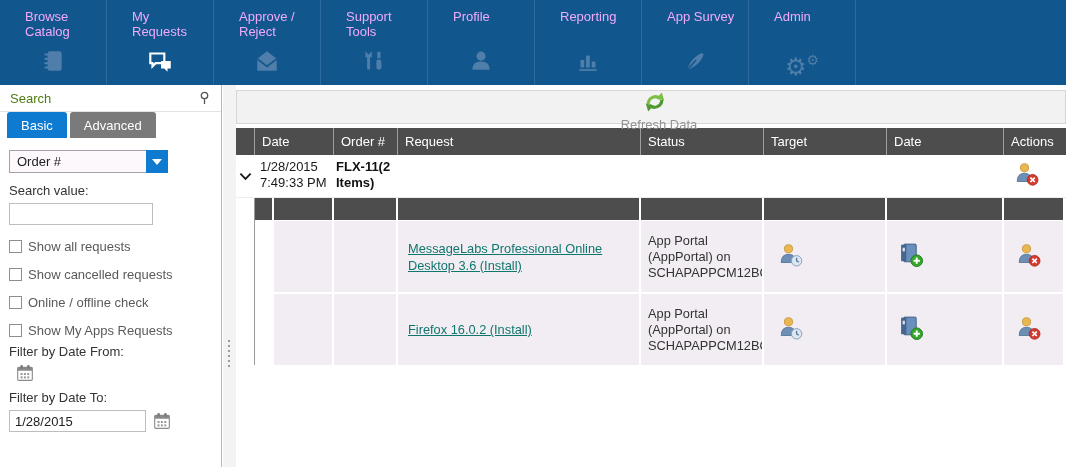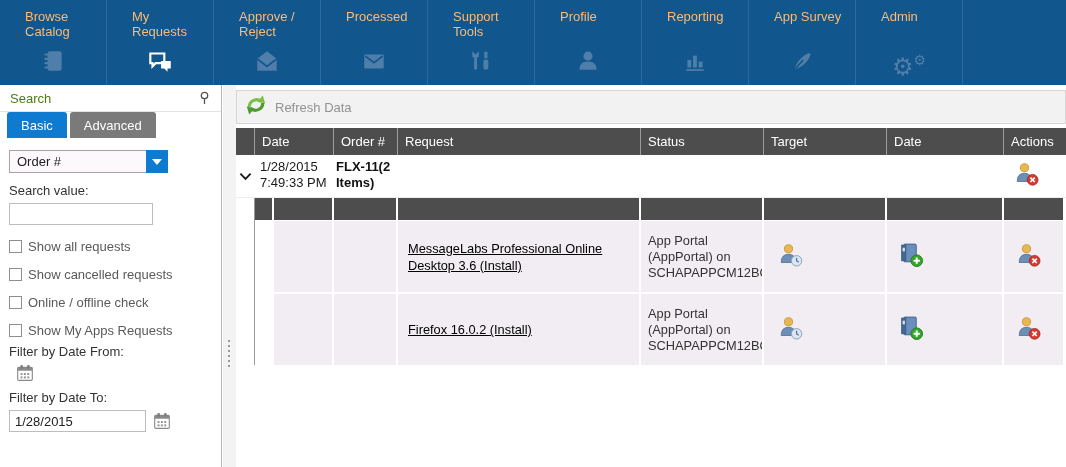--- a/index.html
+++ b/index.html
@@ -1,21 +1,21 @@
 <!DOCTYPE html>
 <html><head>
 <meta charset="utf-8">
 <style>
   * { margin:0; padding:0; box-sizing:border-box; }
   html,body { width:1066px; height:467px; background:#fff; font-family:"Liberation Sans", sans-serif; overflow:hidden; }
 
   
   .topnav { position:absolute; left:0; top:0; width:1066px; height:85px; background:#11568C; display:flex; }
   .nav-item { width:107px; height:85px; border-right:1px solid #2e6fa200; border-right:1px solid #2d6b9f; padding-top:9px; cursor:pointer; position:relative; }
-  .nav-label { color:#fdba74; font-size:13px; line-height:15px; padding-left:25px; padding-right:6px; height:36px; }
+  .nav-label { color:#f0abfc; font-size:13px; line-height:15px; padding-left:25px; padding-right:6px; height:36px; }
   .nav-iconwrap { display:flex; justify-content:center; align-items:center; height:32px; margin-top:2px; }
   .nav-item svg { fill:#4e7ea9; }
   .nav-item .stroke-ico { stroke:#4e7ea9; fill:none; }
   .nav-item.active svg { fill:#ffffff; }
   .nav-item.active .stroke-ico { stroke:#ffffff; }
   .uicon { font-family:"DejaVu Sans", sans-serif; color:#4e7ea9; font-size:24px; line-height:24px; }
 
   
   .sidebar { position:absolute; left:0; top:85px; width:222px; height:382px; background:#fff; border-right:1px solid #b8b8b8; }
   .sb-header { height:27px; display:flex; align-items:center; justify-content:space-between; padding:0 10px 0 10px; border-bottom:1px solid #e3e3e3; }
@@ -40,21 +40,21 @@
   .date-row { display:flex; align-items:center; margin:5px 0 8px 0; }
   .date-input { width:137px; height:22px; border:1px solid #bdbdbd; font-size:13px; padding:0 5px; color:#222; font-family:"Liberation Sans", sans-serif; }
   .cal-btn { margin-left:7px; cursor:pointer; display:flex; }
 
   .splitter { position:absolute; left:223px; top:85px; width:13px; height:382px; background:#f3f3f3; }
   .grip { position:absolute; left:5px; top:255px; display:flex; flex-direction:column; gap:3px; }
   .grip i { width:2px; height:2px; background:#9a9a9a; display:block; }
 
   
   .main { position:absolute; left:236px; top:85px; width:830px; height:382px; background:#fff; }
-  .toolbar { margin-top:5px; height:34px; background:#f2f2f2; border:1px solid #d6d6d6; display:flex; align-items:center; padding-left:8px; }
+  .toolbar { margin-top:5px; height:34px; background:#f2f2f2; border:1px solid #d6d6d6; display:flex; align-items:center; padding-left:8px;flex-direction:column; }
   .toolbar-label { font-size:13px; color:#929292; margin-left:8px; }
 
   .grid { margin-top:4px; }
   .hdr-row { display:flex; height:27px; background:#4d4d4d; }
   .hdr-cell { color:#fff; font-size:13px; display:flex; align-items:center; padding-left:7px; border-left:1px solid rgba(255,255,255,0.45); overflow:hidden; white-space:nowrap; cursor:pointer; }
   .hdr-cell:first-child { border-left:none; }
   .w0{width:18px} .w1{width:79px} .w2{width:64px} .w3{width:243px} .w4{width:123px} .w5{width:123px} .w6{width:117px} .w7{width:63px}
 
   .group-row { display:flex; height:43px; background:#fff; border-bottom:1px solid #ececec; }
   .g-exp { width:18px; display:flex; align-items:center; justify-content:center; cursor:pointer; }
@@ -66,21 +66,21 @@
   .nested { margin-left:18px; border-left:1px solid #9a9a9a; width:812px; }
   .sub-hdr { display:flex; height:22px; }
   .sub-hdr div { background:#4d4d4d; border-right:2px solid #fff; }
   .n0{width:19px} .n1{width:60px} .n2{width:64px} .n3{width:243px} .n4{width:123px} .n5{width:123px} .n6{width:117px} .n7{width:61px}
   .sub-hdr .n0 { background:#4d4d4d; }
 
   .data-row { display:flex; height:71px; margin-top:1px; margin-bottom:2px; }
   .data-row .cell { background:#f2edf2; border-right:2px solid #fff; overflow:hidden; }
   .data-row .indent { background:#fff; border-right:none; }
   .cell-request { display:flex; align-items:center; padding:0 10px; }
-  .cell-request a { font-size:12.8px; color:#000000; text-decoration:underline; line-height:17px; cursor:pointer; }
+  .cell-request a { font-size:12.8px; color:#0f766e; text-decoration:underline; line-height:17px; cursor:pointer; }
   .cell-target { font-size:12.8px; color:#333; line-height:16px; padding:12px 2px 0 7px; }
   .icon-cell { display:flex; align-items:center; }
   .pad14{padding-left:14px} .pad10{padding-left:10px} .pad12{padding-left:12px}
 </style>
 </head>
 <body>
 
 <div class="topnav">
 
   <div class="nav-item">
@@ -115,31 +115,20 @@
     <div class="nav-iconwrap">
         <span>
       <svg width="26" height="26" viewBox="0 0 24 24">
             <path d="M3 10 L12 3 L21 10 V21 H3 Z"></path>
             <path d="M3 10 L12 17 L21 10" stroke="#11568c" stroke-width="1.6" fill="none"></path>
           </svg>
     </span>
       </div>
   </div>
 
-  <div class="nav-item">
-    <div class="nav-label">Processed</div>
-    <div class="nav-iconwrap">
-        <span>
-      <svg width="26" height="26" viewBox="0 0 24 24">
-            <rect x="3" y="6" width="18" height="13" rx="1"></rect>
-            <path d="M4 7.5 L12 13.5 L20 7.5" stroke="#11568c" stroke-width="1.6" fill="none"></path>
-          </svg>
-    </span>
-      </div>
-  </div>
 
   <div class="nav-item">
     <div class="nav-label">Support Tools</div>
     <div class="nav-iconwrap">
         <span>
       <svg width="26" height="26" viewBox="0 0 24 24">
             <polygon points="4,3 7,6 10,3 10,8 7,10 4,8"></polygon>
             <rect x="5.6" y="9" width="2.8" height="11" rx="1.2"></rect>
             <rect x="15" y="3.5" width="3" height="6"></rect>
             <rect x="14.2" y="10.5" width="4.6" height="9.5" rx="2"></rect>

